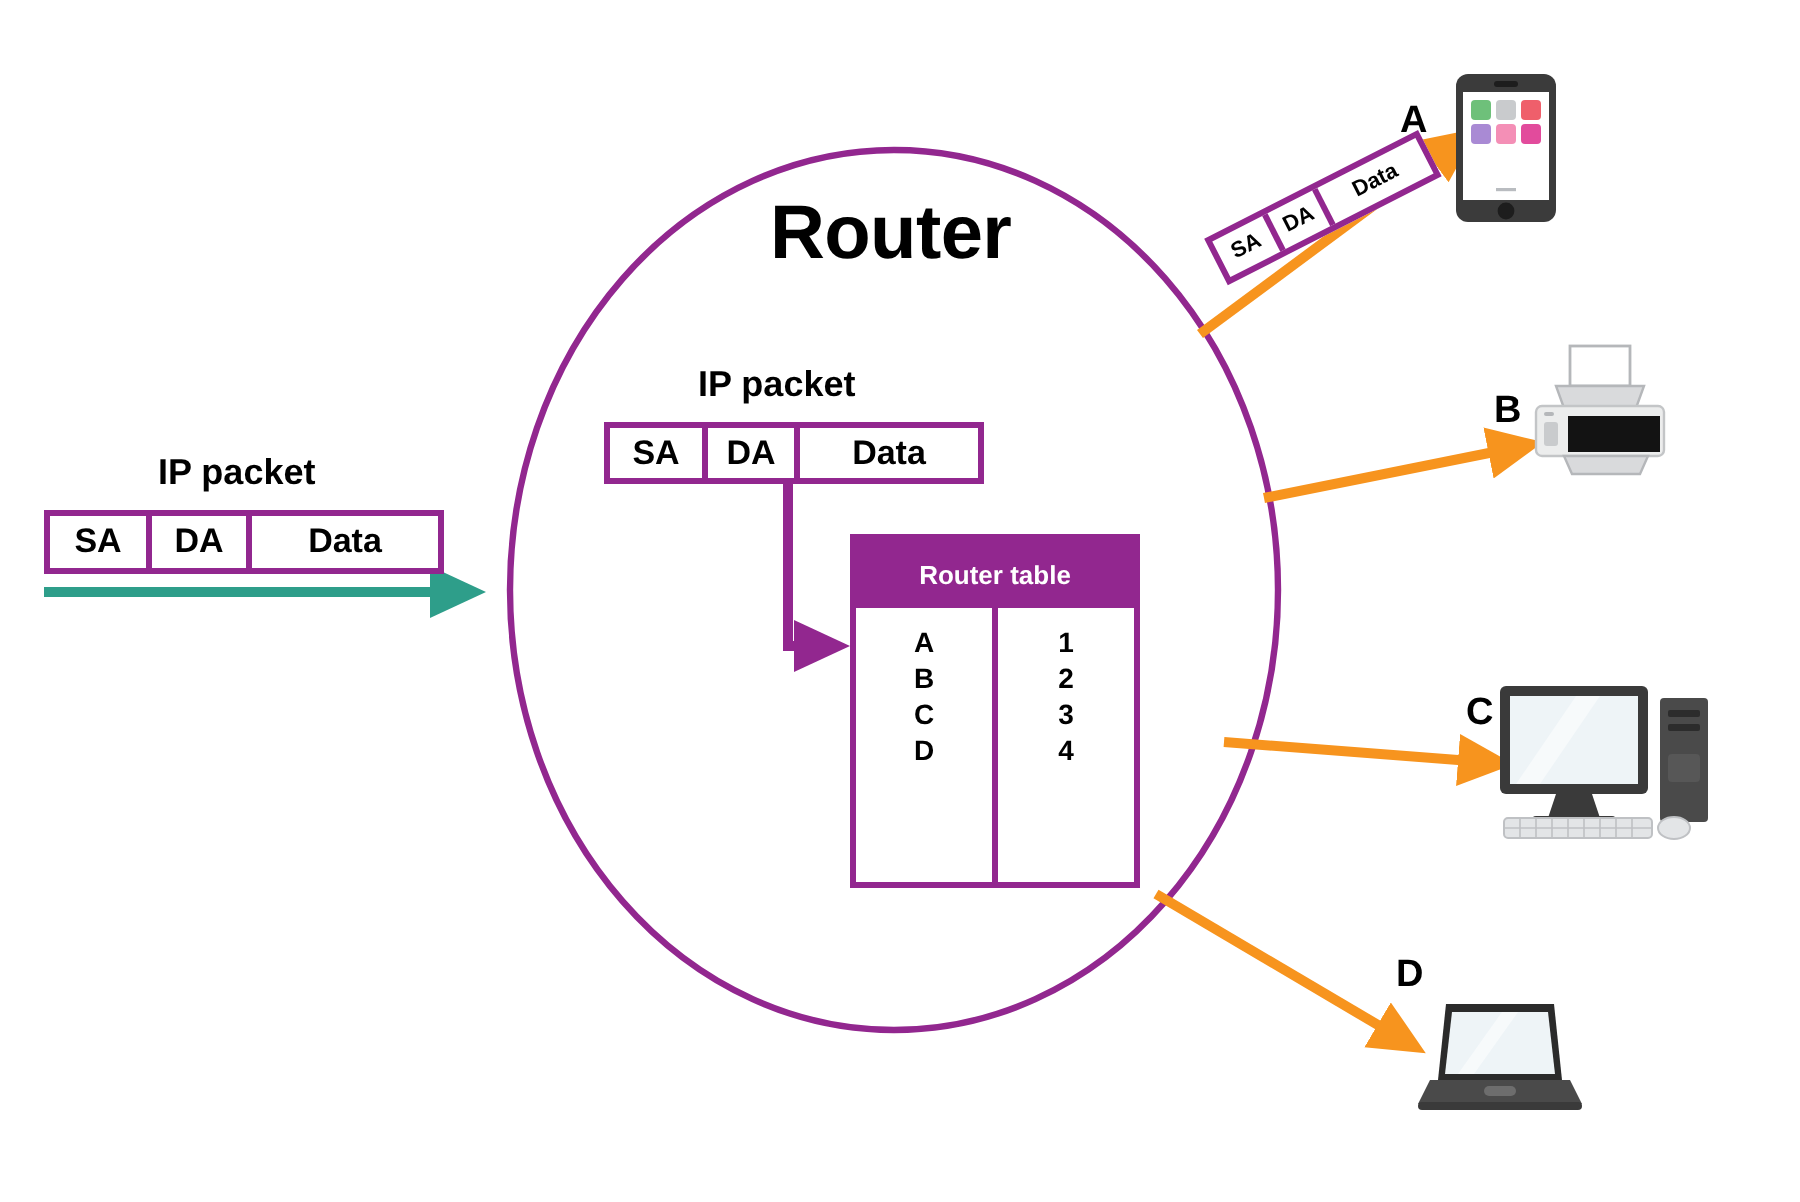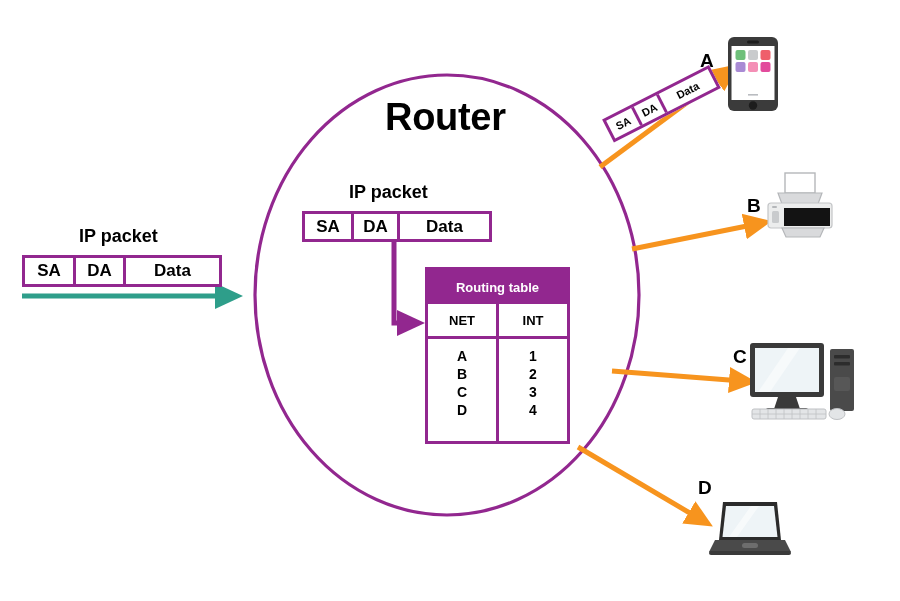--- a/index.html
+++ b/index.html
@@ -231,25 +231,21 @@
 
   <div id="packet-rot-wrap">
     <div class="packet" id="packet-rot">
       <div class="cell c0">SA</div>
       <div class="cell c1">DA</div>
       <div class="cell c2">Data</div>
     </div>
   </div>
 
   <div id="routing-table">
-    <div class="rt-title">Routing table</div>
-    <div class="rt-head">
-      <div class="hc">NET</div>
-      <div class="hc">INT</div>
-    </div>
+    <div class="rt-title">Router table</div>
     <div class="rt-body">
       <div class="bc">
         <span>A</span>
         <span>B</span>
         <span>C</span>
         <span>D</span>
       </div>
       <div class="bc">
         <span>1</span>
         <span>2</span>

